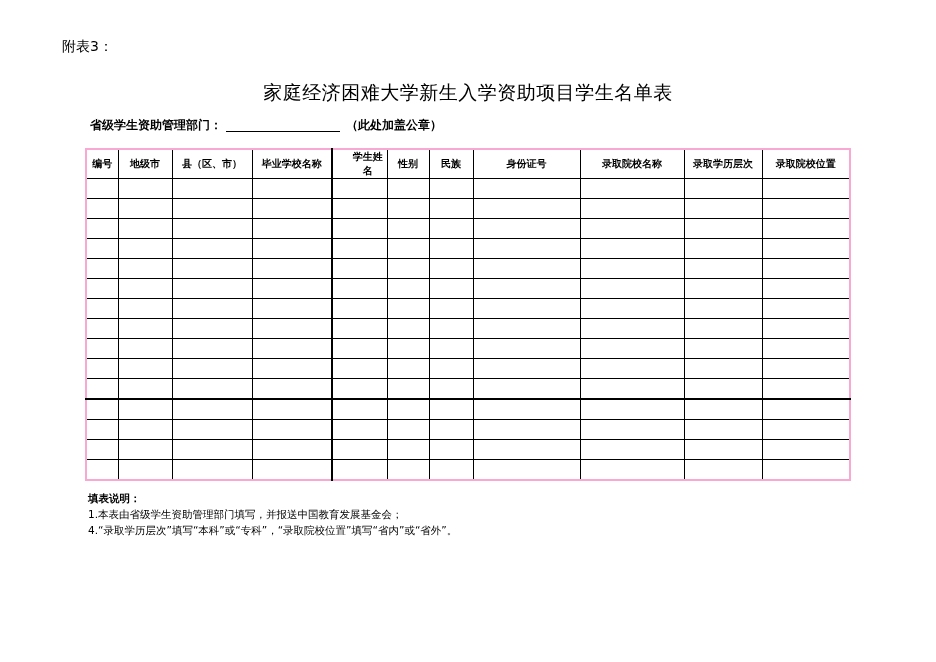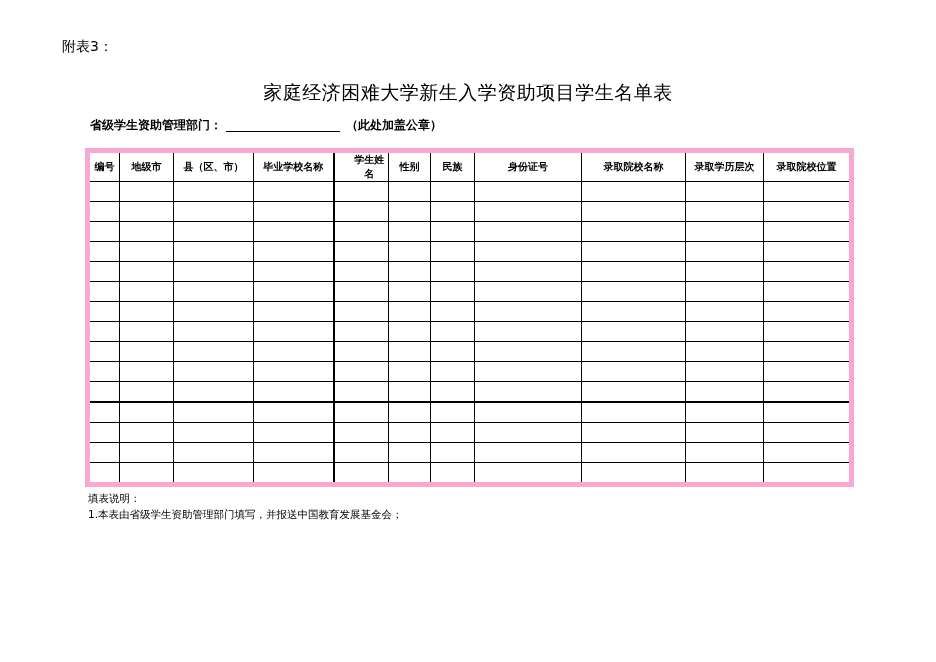--- a/index.html
+++ b/index.html
@@ -5,28 +5,28 @@
   html, body { margin:0; padding:0; background:#ffffff; }
   body { width:936px; height:662px; position:relative; overflow:hidden;
          font-family:"DejaVu Sans", "Liberation Sans", sans-serif; color:#000; }
   .attach { position:absolute; left:62px; top:38px; font-size:14px; }
   .title { position:absolute; left:0; width:936px; top:80px; text-align:center;
            font-size:19px; font-weight:normal; letter-spacing:0.5px; font-family:"DejaVu Serif", "Liberation Serif", serif; }
   .dept { position:absolute; left:90px; top:117px; font-size:12px; font-weight:bold; display:flex; align-items:flex-start; }
   .dept .blank { display:inline-block; width:114px; border-bottom:1px solid #000; height:14px; margin:0 6px 0 4px; }
   .dept .seal { font-weight:bold; }
   table.grid { position:absolute; left:85px; top:148px; border-collapse:collapse; table-layout:fixed;
-               border:5px solid #f9a8d4; }
+               border:2px solid #f9a8d4; }
   table.grid th, table.grid td { border:1px solid #000; height:19px; padding:0; font-size:10px; font-weight:bold; text-align:center; }
   table.grid th { height:20px; }
   table.grid .thick-left { border-left:2.5px solid #000;padding-left:16px; }
   table.grid .thick-right { border-right:2.5px solid #000; }
   table.grid tr.thick-top td { border-top:2.5px solid #000; }
   .notes { position:absolute; left:88px; top:490px; font-size:10.5px; line-height:16px; }
-  .notes .head { font-weight:normal; }
+  .notes .head { font-weight:bold; }
 </style>
 </head>
 <body>
 
 <div class="attach">附表3：</div>
 
 <div class="title">家庭经济困难大学新生入学资助项目学生名单表</div>
 
 <div class="dept">
   <span>省级学生资助管理部门：</span>
@@ -258,13 +258,14 @@
         <td></td>
         <td></td>
         <td></td>
       </tr>
     </tbody>
 </table>
 
 <div class="notes">
   <div class="head">填表说明：</div>
   <div>1.本表由省级学生资助管理部门填写，并报送中国教育发展基金会；</div>
+  <div>4.“录取学历层次”填写“本科”或“专科”，“录取院校位置”填写“省内”或“省外”。</div>
 </div>
 
 </body></html>

